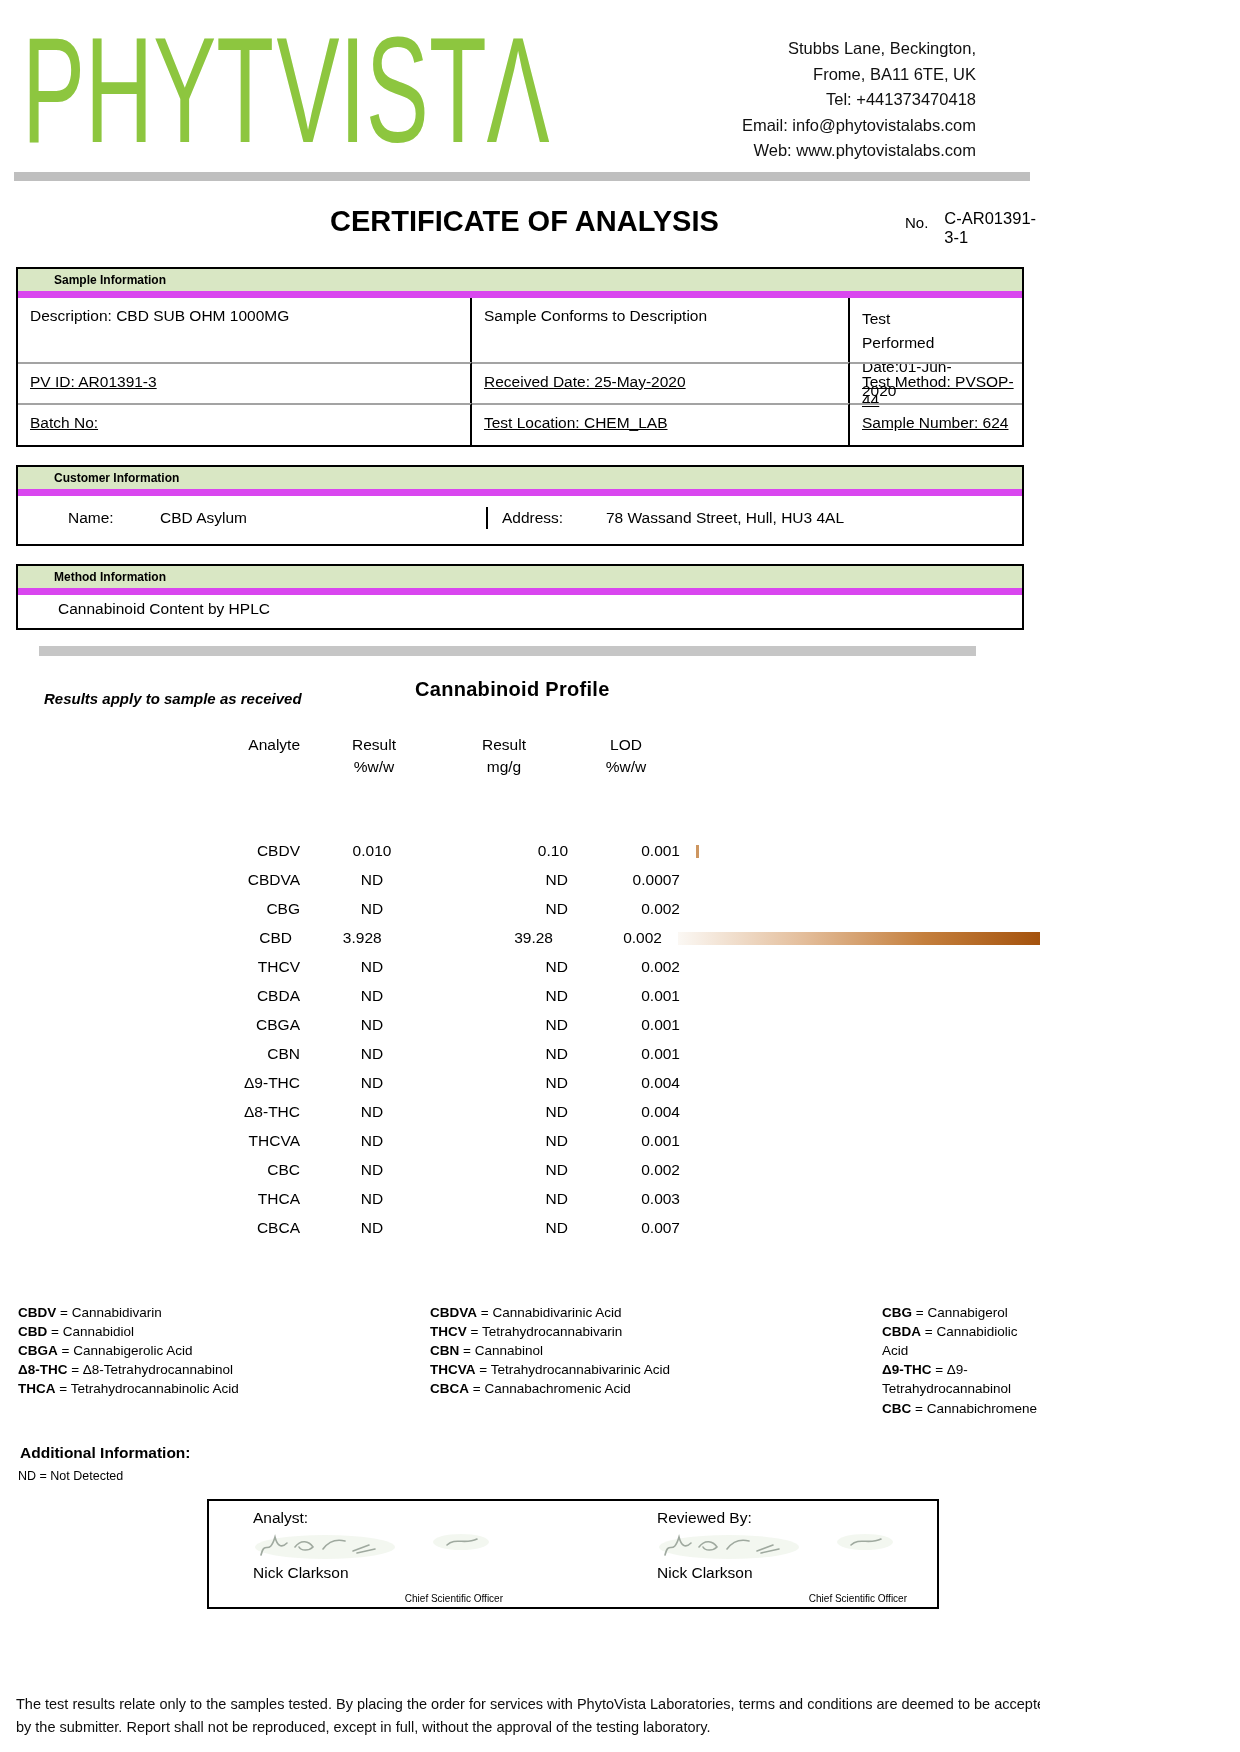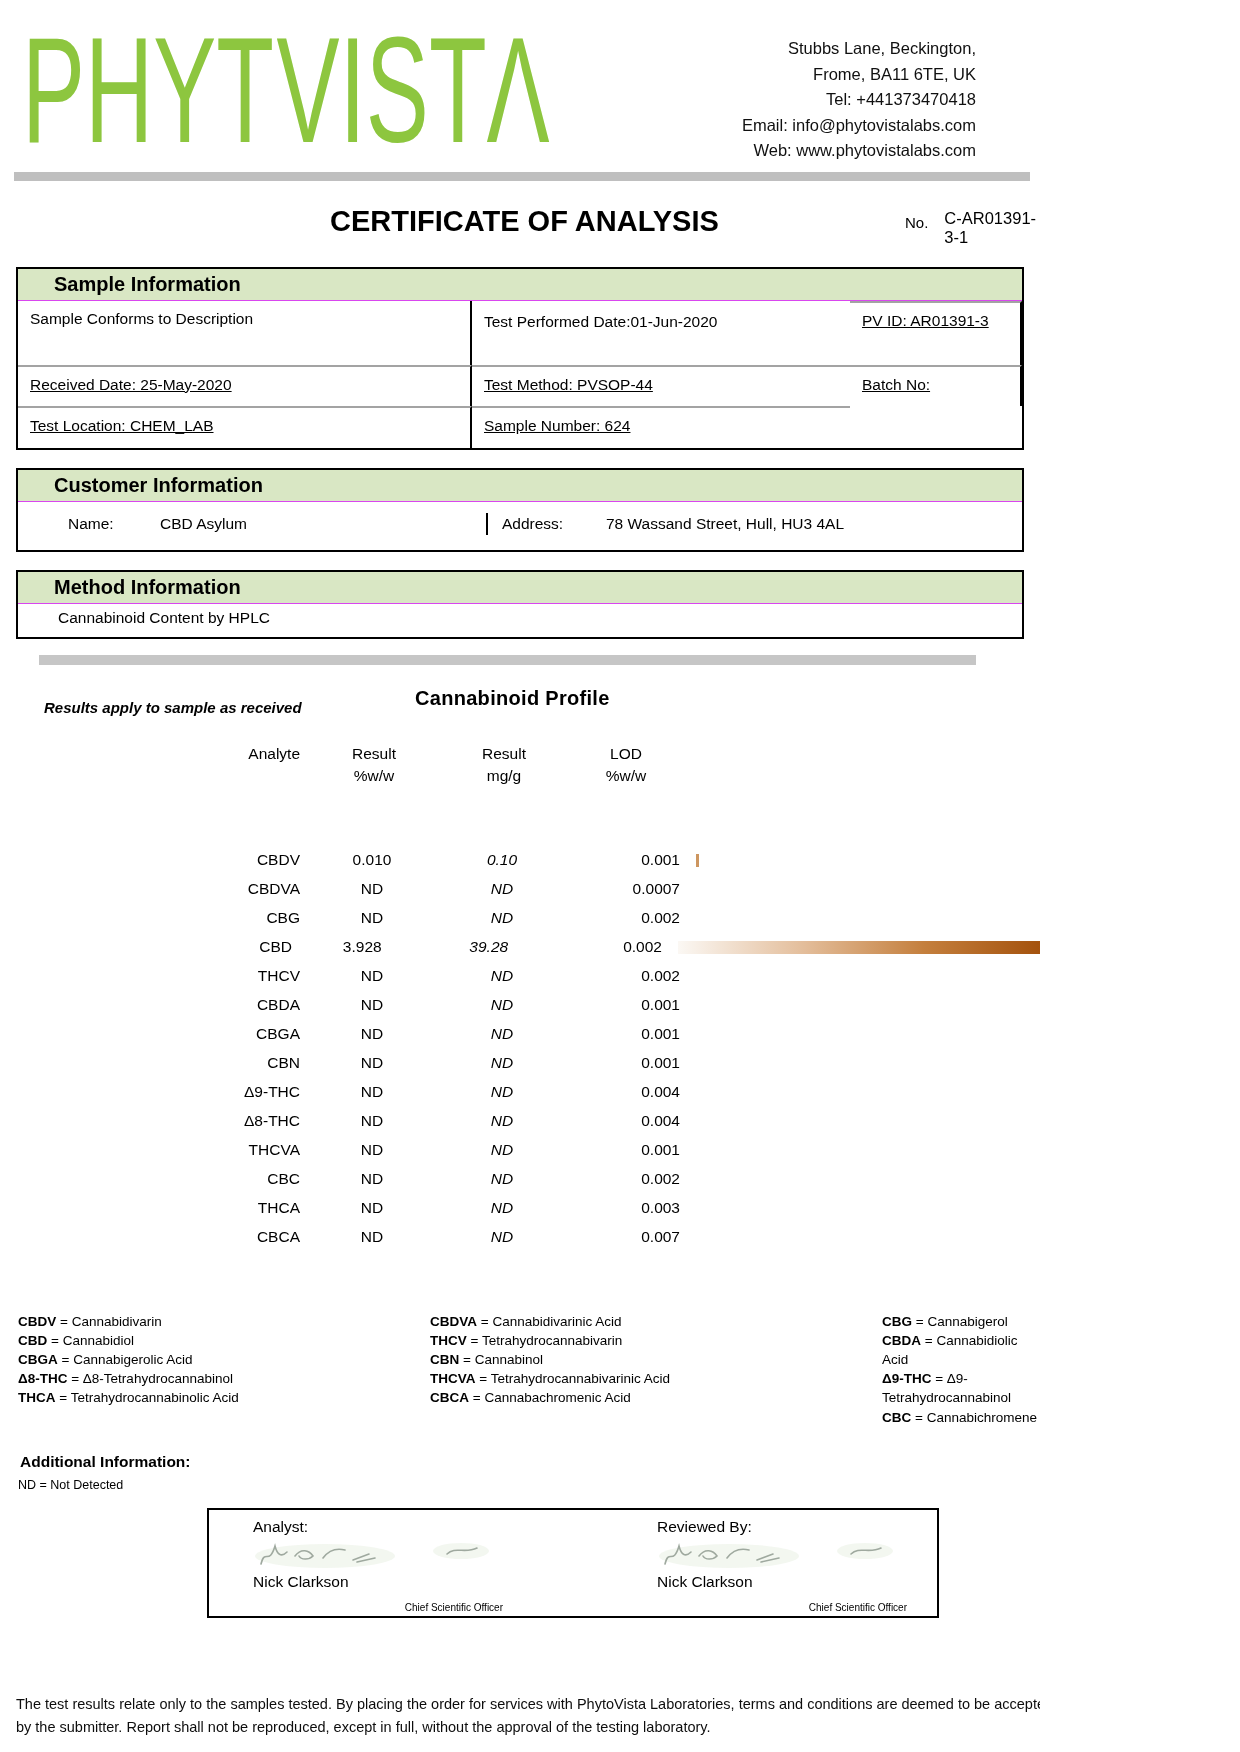--- a/index.html
+++ b/index.html
@@ -19,21 +19,21 @@
   .gray-bar{height:9px;background:#bfbfbf;margin:8px 10px 0 14px;}
   .gray-bar2{height:10px;background:#c6c6c6;margin:16px 64px 0 39px;}
   
   .title-row{position:relative;height:44px;margin-top:24px;}
   .title-row h1{position:absolute;left:330px;top:0;margin:0;font-size:29px;letter-spacing:0px;}
   .no-wrap{position:absolute;left:905px;top:8px;display:flex;gap:16px;align-items:baseline;}
   .no-label{font-size:15px;}
   .no-value{font-size:16.5px;position:relative;top:-4px;}
   
   .info-box{margin:18px 16px 0 16px;border:2px solid #000;}
-  .band{background:#d9e7c4;border-bottom:1px solid #d946ef;font-weight:bold;font-size:20px;
+  .band{background:#d9e7c4;border-bottom:7px solid #d946ef;font-weight:bold;font-size:12px;
         padding:4px 0 4px 36px;}
   .grid3{display:grid;grid-template-columns:454px 378px auto;grid-template-rows:64px 41px 42px;}
   .grid3 .cell{font-size:15.5px;padding:9px 8px 0 12px;}
   .grid3 .br{border-right:2px solid #000;}
   .grid3 .bt{border-top:2px solid #a3a3a3;text-decoration:underline;}
   .grid3 .tpd{padding-right:62px;line-height:1.55;}
   .cust-row{display:flex;padding:13px 0 17px 0;}
   .cust-cell{font-size:15.5px;}
   .cust-cell .lbl{display:inline-block;}
   .c-name{padding-left:50px;flex:0 0 418px;}
@@ -49,21 +49,21 @@
   
   .rtable{margin-top:10px;}
   .rhead{display:flex;font-size:15.5px;line-height:1.45;}
   .rh{text-align:center;}
   .rh-analyte{width:300px;text-align:right;padding-right:10px;}
   .rh1{width:128px;}.rh2{width:132px;}.rh3{width:112px;}
   .rrows{margin-top:58px;}
   .rrow{display:flex;align-items:center;height:29px;font-size:15.5px;}
   .ra{width:300px;text-align:right;padding-right:8px;}
   .r1{width:128px;text-align:center;}
-  .r2{width:132px;text-align:center;font-style:italic;}
+  .r2{width:132px;text-align:right;}
   .r3{width:112px;text-align:right;}
   .rbar{margin-left:16px;height:13px;}
   
   .legend{display:flex;margin-top:60px;padding-left:18px;font-size:13.5px;line-height:1.42;}
   .leg-col1{width:412px;}.leg-col2{width:452px;}.leg-col3{flex:1;}
   .legend b{font-weight:bold;}
   
   .add-info{padding-left:20px;margin-top:26px;}
   .add-h{font-size:15.5px;font-weight:bold;}
   .add-n{font-size:12.5px;margin-top:7px;margin-left:-2px;}
@@ -114,20 +114,21 @@
     <h1>CERTIFICATE OF ANALYSIS</h1>
     <div class="no-wrap">
       <span class="no-label">No.</span>
       <span class="no-value">C-AR01391-3-1</span>
     </div>
   </div>
 
   <div class="info-box">
     <div class="band">Sample Information</div>
     <div class="grid3" id="sample-grid">
+        <div class="cell br">Description: CBD SUB OHM 1000MG</div>
         <div class="cell br">Sample Conforms to Description</div>
         <div class="cell tpd">Test Performed Date:01-Jun-2020</div>
         <div class="cell br bt">PV ID: AR01391-3</div>
         <div class="cell br bt">Received Date: 25-May-2020</div>
         <div class="cell bt">Test Method: PVSOP-44</div>
         <div class="cell br bt">Batch No:</div>
         <div class="cell br bt">Test Location: CHEM_LAB</div>
         <div class="cell bt">Sample Number:  624</div>
       </div>
   </div>

